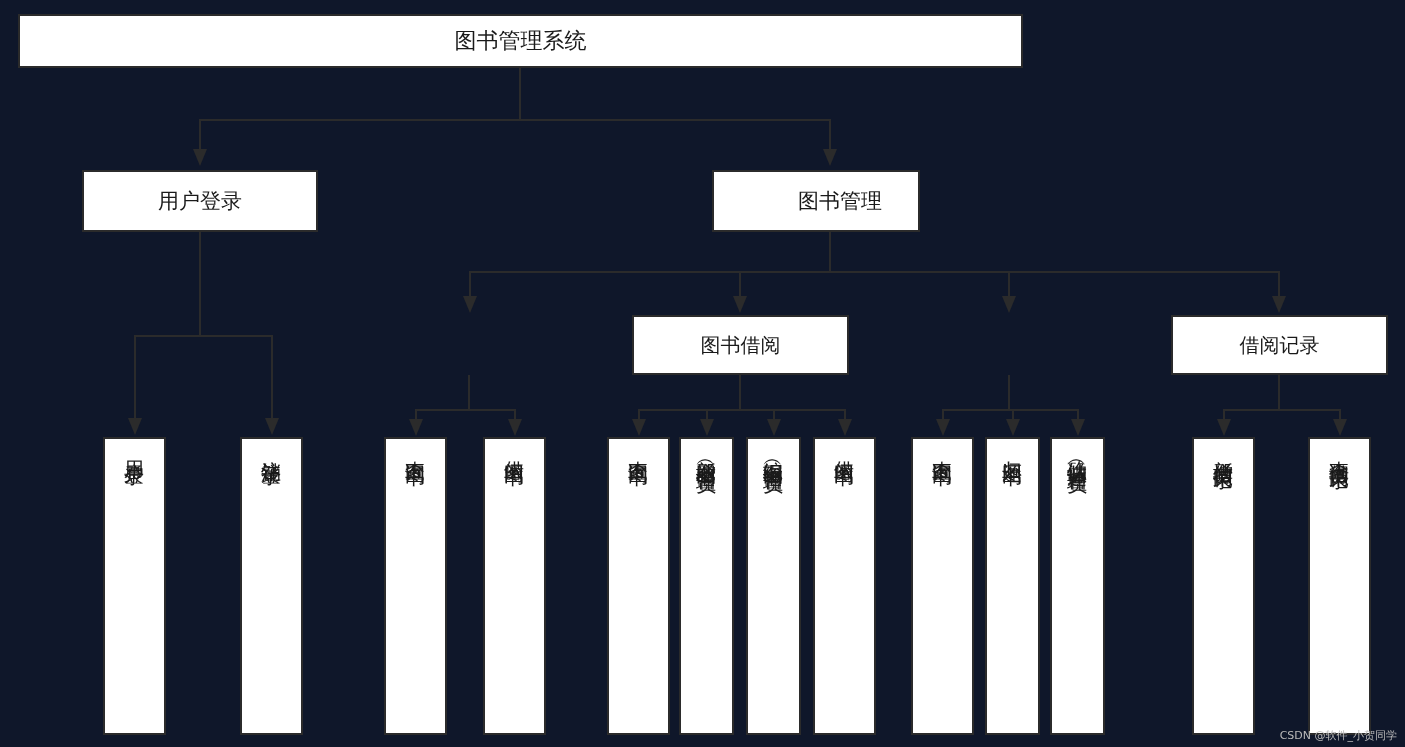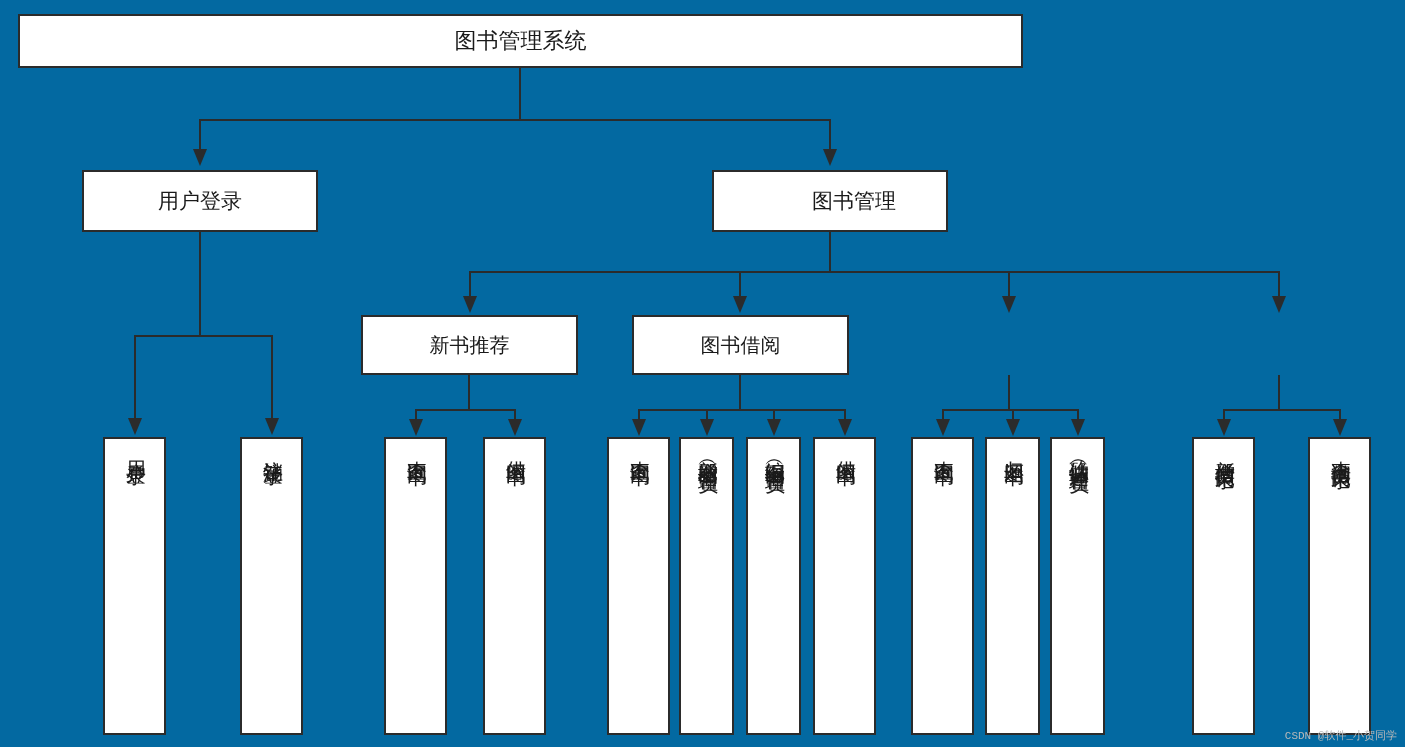--- a/index.html
+++ b/index.html
@@ -7,23 +7,22 @@
     padding: 0;
     background: #ffffff;
   }
   body {
     font-family: "DejaVu Sans", "Liberation Sans", sans-serif;
   }
   #canvas {
     position: relative;
     width: 1405px;
     height: 747px;
-    background: #0369a1;
+    background: #0f172a;
     overflow: hidden;
-    font-family: Liberation Mono, monospace;
   }
   .node {
     position: absolute;
     box-sizing: border-box;
     border: 2px solid #2b2b2b;
     background: #ffffff;
     display: flex;
     align-items: center;
     justify-content: center;
     color: #1a1a1a;
@@ -87,21 +86,21 @@
   <div class="hline" style="left:199px; top:119px; width:631px;"></div>
 
   <div class="vline" style="left:199px; top:119px; height:32px;"></div>
   <div class="arrow" style="left:193px; top:149px;"></div>
   <div class="vline" style="left:829px; top:119px; height:32px;"></div>
   <div class="arrow" style="left:823px; top:149px;"></div>
 
   <div class="node level-2" style="left:82px; top:170px; width:236px; height:62px;">
     <span>用户登录</span>
   </div>
-  <div class="node level-2" style="left:712px; top:170px; width:236px; height:62px;padding-left:48px;">
+  <div class="node level-2" style="left:712px; top:170px; width:208px; height:62px;padding-left:48px;">
     <span>图书管理</span>
   </div>
 
   <div class="vline" style="left:199px; top:232px; height:104px;"></div>
   <div class="hline" style="left:134px; top:335px; width:137px;"></div>
   <div class="vline" style="left:134px; top:335px; height:85px;"></div>
   <div class="arrow" style="left:128px; top:418px;"></div>
   <div class="vline" style="left:271px; top:335px; height:85px;"></div>
   <div class="arrow" style="left:265px; top:418px;"></div>
 
@@ -109,25 +108,25 @@
   <div class="hline" style="left:469px; top:271px; width:811px;"></div>
   <div class="vline" style="left:469px; top:271px; height:27px;"></div>
   <div class="arrow" style="left:463px; top:296px;"></div>
   <div class="vline" style="left:739px; top:271px; height:27px;"></div>
   <div class="arrow" style="left:733px; top:296px;"></div>
   <div class="vline" style="left:1008px; top:271px; height:27px;"></div>
   <div class="arrow" style="left:1002px; top:296px;"></div>
   <div class="vline" style="left:1278px; top:271px; height:27px;"></div>
   <div class="arrow" style="left:1272px; top:296px;"></div>
 
-  <div class="node level-3" style="left:361px; top:315px; width:217px; height:60px;">
-    <span>新书推荐</span>
-  </div>
   <div class="node level-3" style="left:632px; top:315px; width:217px; height:60px;text-align:right;">
     <span>图书借阅</span>
+  </div>
+  <div class="node level-3" style="left:1171px; top:315px; width:217px; height:60px;">
+    <span>借阅记录</span>
   </div>
 
   <div class="vline" style="left:468px; top:375px; height:36px;"></div>
   <div class="hline" style="left:415px; top:409px; width:99px;"></div>
   <div class="vline" style="left:415px; top:409px; height:12px;"></div>
   <div class="arrow" style="left:409px; top:419px;"></div>
   <div class="vline" style="left:514px; top:409px; height:12px;"></div>
   <div class="arrow" style="left:508px; top:419px;"></div>
 
   <div class="vline" style="left:739px; top:375px; height:36px;"></div>

